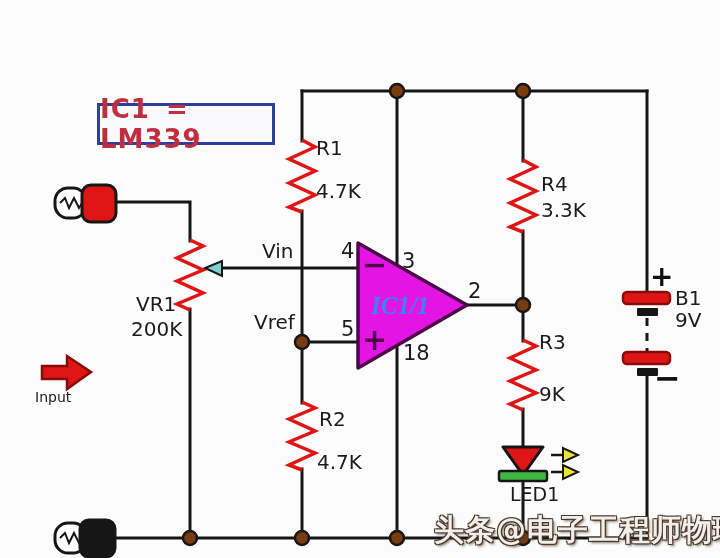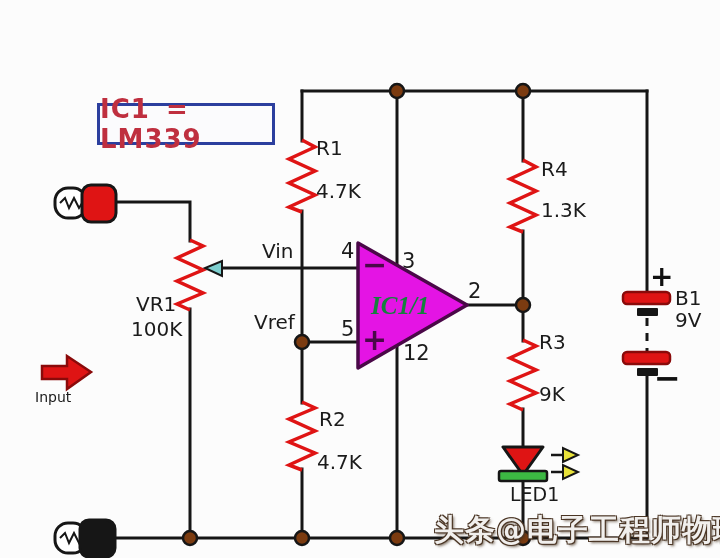--- a/index.html
+++ b/index.html
@@ -5,21 +5,21 @@
   html,body{margin:0;padding:0;background:#ffffff;}
   #stage{position:relative;width:720px;height:558px;background:#fcfcfc;overflow:hidden;
          font-family:"DejaVu Sans","Liberation Sans",sans-serif;}
   #circuit-svg{position:absolute;left:0;top:0;z-index:1;}
   .lbl{position:absolute;z-index:2;font-size:20px;line-height:1;color:#1b1b1b;white-space:nowrap;}
   .pin{font-size:21px;}
   .title-box{position:absolute;z-index:2;left:97px;top:103px;width:172px;height:36px;
              border:3px solid #2c3f9e;background:#fbfbfd;display:flex;align-items:center;justify-content:center;}
   .title-box span{font-size:26px;font-weight:600;color:#bf2f3f;word-spacing:6px;letter-spacing:1px;}
   .opamp-name{position:absolute;z-index:2;left:371px;top:292px;font-family:"Liberation Serif","DejaVu Serif",serif;
-              font-size:25px;font-weight:bold;font-style:italic;color:#15803d;}
+              font-size:25px;font-weight:bold;font-style:italic;color:#3b82f6;}
   .opamp-sign{position:absolute;z-index:2;font-size:30px;font-weight:bold;color:#4a0848;line-height:1;}
   .bat-sign{position:absolute;z-index:2;font-weight:bold;color:#111;line-height:1;}
   .watermark{position:absolute;z-index:3;left:434px;top:510px;font-size:30px;font-weight:bold;
              letter-spacing:1px;color:rgba(255,255,255,0.92);white-space:nowrap;
              text-shadow:1px 1px 0 #4a3524,-1px -1px 0 #4a3524,1px -1px 0 #4a3524,-1px 1px 0 #4a3524,2px 2px 3px rgba(66,46,26,.75);}
 </style>
 </head>
 <body>
 
 <div id="stage">
@@ -104,38 +104,38 @@
   </svg>
 
   <div class="title-box">
     <span>IC1 = LM339</span>
   </div>
 
   <div class="lbl" style="left:316px;top:138px">R1</div>
   <div class="lbl" style="left:316px;top:181px">4.7K</div>
   <div class="lbl" style="left:319px;top:409px">R2</div>
   <div class="lbl" style="left:317px;top:452px">4.7K</div>
-  <div class="lbl" style="left:541px;top:159px">R4</div>
-  <div class="lbl" style="left:541px;top:200px">1.3K</div>
+  <div class="lbl" style="left:541px;top:174px">R4</div>
+  <div class="lbl" style="left:541px;top:200px">3.3K</div>
   <div class="lbl" style="left:539px;top:332px">R3</div>
   <div class="lbl" style="left:539px;top:384px">9K</div>
   <div class="lbl" style="left:136px;top:294px">VR1</div>
-  <div class="lbl" style="left:131px;top:319px">100K</div>
+  <div class="lbl" style="left:131px;top:319px">200K</div>
   <div class="lbl" style="left:510px;top:485px;font-size:19px">LED1</div>
   <div class="lbl" style="left:675px;top:288px">B1</div>
   <div class="lbl" style="left:675px;top:310px">9V</div>
 
   <div class="lbl" style="left:262px;top:241px">Vin</div>
   <div class="lbl" style="left:254px;top:312px">Vref</div>
   <div class="lbl" style="left:35px;top:390px;font-size:14px">Input</div>
 
   <div class="lbl pin" style="left:341px;top:241px">4</div>
   <div class="lbl pin" style="left:402px;top:251px">3</div>
   <div class="lbl pin" style="left:341px;top:319px">5</div>
-  <div class="lbl pin" style="left:403px;top:343px">12</div>
+  <div class="lbl pin" style="left:403px;top:343px">18</div>
   <div class="lbl pin" style="left:468px;top:281px">2</div>
 
   <div class="opamp-name">IC1/1</div>
   <div class="opamp-sign" style="left:362px;top:250px">−</div>
   <div class="opamp-sign" style="left:362px;top:325px">+</div>
 
   <div class="bat-sign" style="left:650px;top:263px;font-size:28px">+</div>
   <div class="bat-sign" style="left:654px;top:362px;font-size:32px">−</div>
 
   <div class="watermark">头条@电子工程师物理小七</div>

